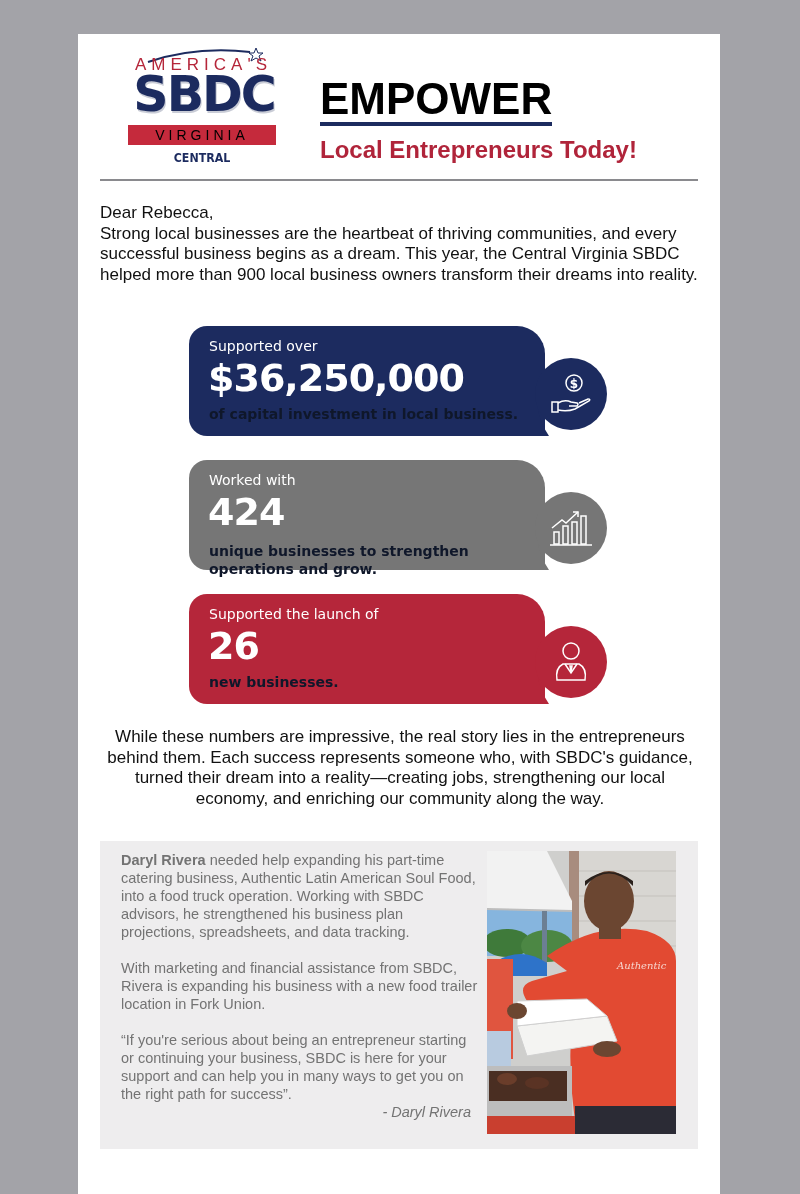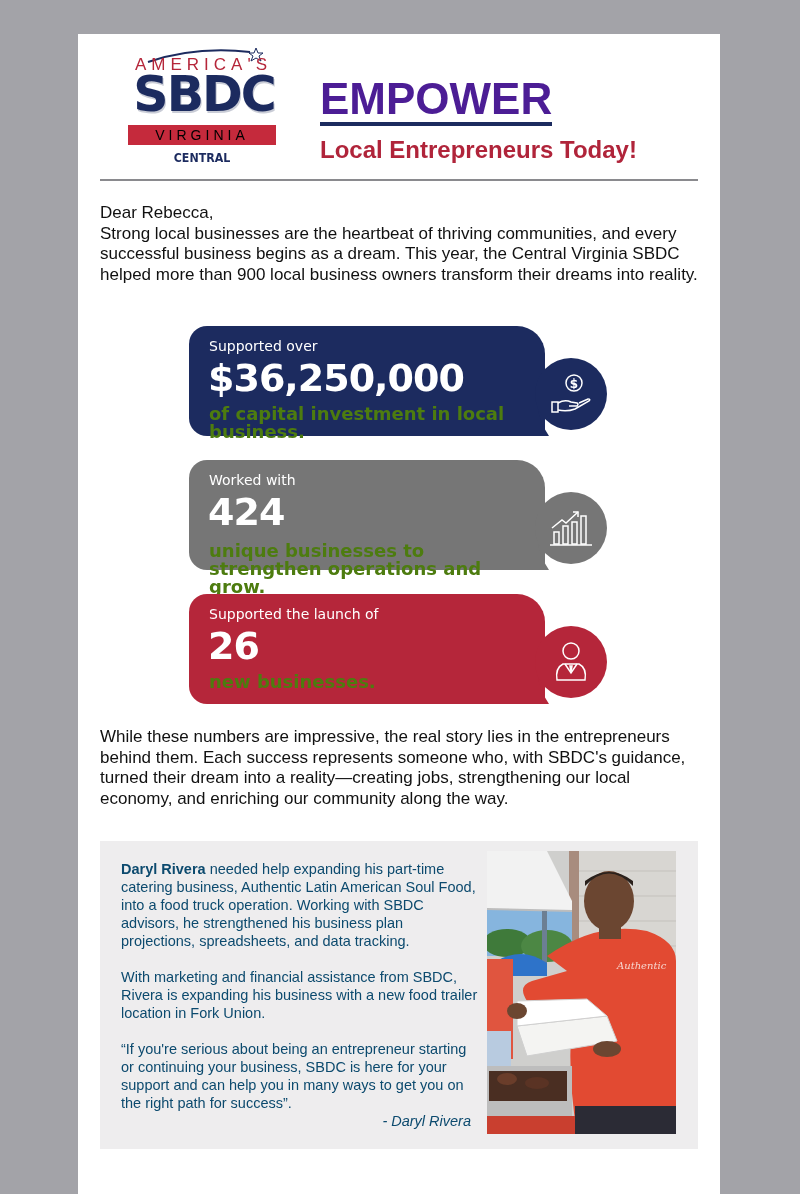--- a/index.html
+++ b/index.html
@@ -28,58 +28,58 @@
     background: #c52a3c; color: #000000; text-align: center;
     font-size: 14px; letter-spacing: 4px; line-height: 20px;
   }
   .logo .central {
     position: absolute; left: 0; top: 104px; width: 148px; text-align: center;
     color: #1c2b5f; font-weight: bold; font-size: 13px; font-family: "DejaVu Sans", sans-serif;
     transform: scaleX(0.85);
   }
   .headline { position: absolute; left: 242px; top: 42px; }
   .headline .empower {
-    font-size: 44px; font-weight: bold; color: #4c1d95; letter-spacing: 0px;
+    font-size: 44px; font-weight: bold; color: #000000; letter-spacing: 0px;
     line-height: 46px; border-bottom: 4px solid #1c2b5f; display: inline-block; padding-bottom: 0px;
   }
   .headline .sub {
     margin-top: 10px; font-size: 24px; font-weight: bold; color: #b0243a;
   }
   .rule { position: absolute; left: 22px; top: 145px; width: 598px; height: 2px; background: #8a8a8e; }
 
   .para { position: absolute; left: 22px; width: 600px; font-size: 17px; line-height: 20.5px; color: #111; }
   .intro { top: 169px; }
-  .outro { top: 693px; }
+  .outro { top: 693px; text-align: center; }
 
   
   .stat { position: absolute; left: 111px; width: 420px; height: 112px; }
   .stat .card {
     position: absolute; left: 0; top: 0; width: 356px; height: 110px;
     border-radius: 18px 28px 0 18px;
   }
   .stat .tail {
     position: absolute; left: 330px; top: 60px; width: 30px; height: 50px;
   }
   .stat .label-top { position: absolute; left: 20px; top: 12px; color: #fff; font-size: 14px; font-weight: normal; font-family: "DejaVu Sans", sans-serif; }
   .stat .big { position: absolute; left: 19px; top: 30px; color: #fff; font-size: 38px; font-weight: bold; font-family: "DejaVu Sans", sans-serif; letter-spacing: -1px; }
-  .stat .desc { position: absolute; left: 20px; color: #4d7c0f; font-size: 18px; font-weight: bold; font-family: "DejaVu Sans", sans-serif; line-height: 18px; width: 320px; }
+  .stat .desc { position: absolute; left: 20px; color: #0f172a; font-size: 14px; font-weight: bold; font-family: "DejaVu Sans", sans-serif; line-height: 18px; width: 320px; }
   .stat .icon-circle {
     position: absolute; left: 346px; top: 32px; width: 72px; height: 72px; border-radius: 50%;
     display: flex; align-items: center; justify-content: center;
   }
   .s1 { top: 292px; }
   .s2 { top: 426px; }
   .s3 { top: 560px; }
 
   
   .story {
     position: absolute; left: 22px; top: 807px; width: 598px; height: 308px;
     background: #eeedee;
   }
-  .story .text { position: absolute; left: 21px; top: 19px; width: 360px; font-size: 14.5px; line-height: 18px; color: #0c4a6e; }
+  .story .text { position: absolute; left: 21px; top: 10px; width: 360px; font-size: 14.5px; line-height: 18px; color: #737373; }
   .story .text p { margin-bottom: 18px; }
   .story .sig { text-align: right; font-style: italic; margin-top: -18px; padding-right: 10px; }
   .story .photo {
     position: absolute; left: 387px; top: 10px; width: 189px; height: 283px; overflow: hidden;
     background: #ddd;
   }
 </style>
 </head>
 <body>
 

